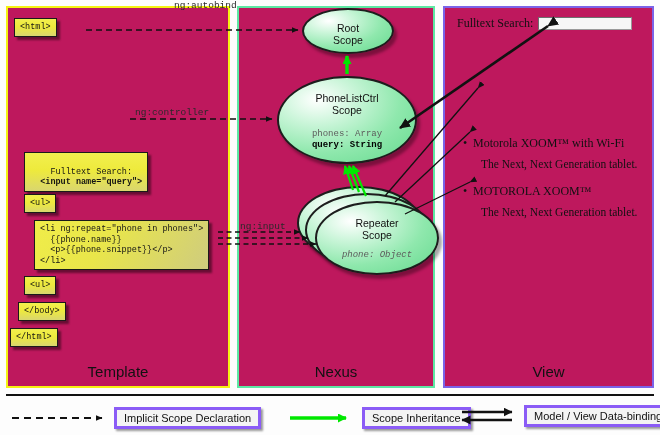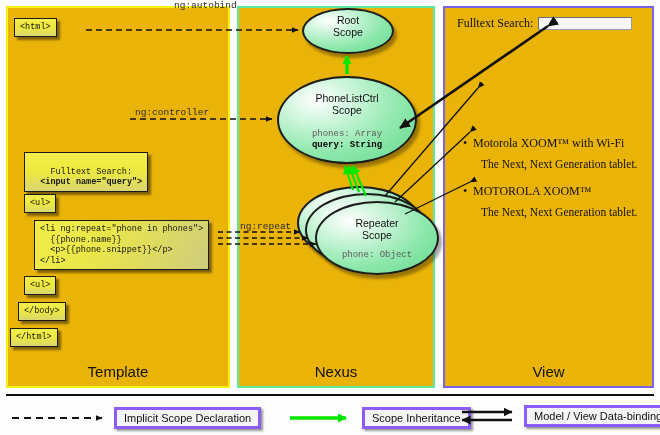--- a/index.html
+++ b/index.html
@@ -12,21 +12,21 @@
     width: 660px;
     height: 435px;
     background: #fdfdfd;
     font-family: "Liberation Sans", sans-serif;
     overflow: hidden;
   }
   
   .panel {
     position: absolute;
     box-sizing: border-box;
-    background: #eab308;
+    background: #be185d;
     border-style: solid;
     border-width: 2px;
   }
   #panel-template { left: 6px;   top: 6px; width: 224px; height: 382px;
                     border-color: #f5f211; }
   #panel-model    { left: 237px; top: 6px; width: 198px; height: 382px;
                     border-color: #5de8a3; }
   #panel-view     { left: 443px; top: 6px; width: 211px; height: 382px;
                     border-color: #7b63e8; }
   .panel-title {
@@ -91,39 +91,39 @@
   .scope .prop {
     font-family: "Liberation Mono", monospace;
     font-size: 9px;
     line-height: 11px;
   }
   .scope .prop.bold { font-weight: bold; color: #000; }
   .scope .prop.dim  { color: #5c5c5c; }
 
   #scope-root {
     left: 302px; top: 8px; width: 92px; height: 46px;
-    padding-top: 4px;
+    padding-top: 12px;
   }
   #scope-ctrl {
     left: 277px; top: 76px; width: 140px; height: 88px;
     padding-top: 14px;
   }
   #scope-ctrl .props { margin-top: 13px; }
 
   #scope-rep3 {
     left: 297px; top: 186px; width: 124px; height: 74px;
   }
   #scope-rep2 {
     left: 305px; top: 193px; width: 124px; height: 74px;
   }
   #scope-rep1 {
     left: 315px; top: 201px; width: 124px; height: 74px;
     padding-top: 14px;
   }
-  #scope-rep1 .props { margin-top: 9px; }
+  #scope-rep1 .props { margin-top: 9px; font-style: italic; }
 
   
   #view-inner {
     position: absolute;
     left: 453px;
     top: 14px;
     width: 192px;
     height: 360px;
     font-family: "Liberation Serif", serif;
     color: #111;
@@ -299,21 +299,21 @@
     <div class="phone-entry" id="phone-2">
       <div class="phone-name">
         <span class="bullet">•</span><span>MOTOROLA XOOM™</span>
       </div>
       <div class="phone-snippet">The Next, Next Generation tablet.</div>
     </div>
   </div>
 
   <div class="conn-label" id="label-autobind">ng:autobind</div>
   <div class="conn-label" id="label-controller">ng:controller</div>
-  <div class="conn-label" id="label-repeat">ng:repeat</div>
+  <div class="conn-label" id="label-repeat">ng:input</div>
 
   <svg id="overlay">
     <defs>
       <marker id="ah-black" markerWidth="8" markerHeight="8" refX="6.5" refY="3" orient="auto" markerUnits="userSpaceOnUse">
         <path d="M0,0 L7,3 L0,6 z" fill="#111"></path>
       </marker>
       <marker id="ah-black-big" markerWidth="13" markerHeight="13" refX="10" refY="5" orient="auto" markerUnits="userSpaceOnUse">
         <path d="M0,0 L11,5 L0,10 z" fill="#111"></path>
       </marker>
       <marker id="ah-green" markerWidth="11" markerHeight="11" refX="8" refY="4.5" orient="auto" markerUnits="userSpaceOnUse">

